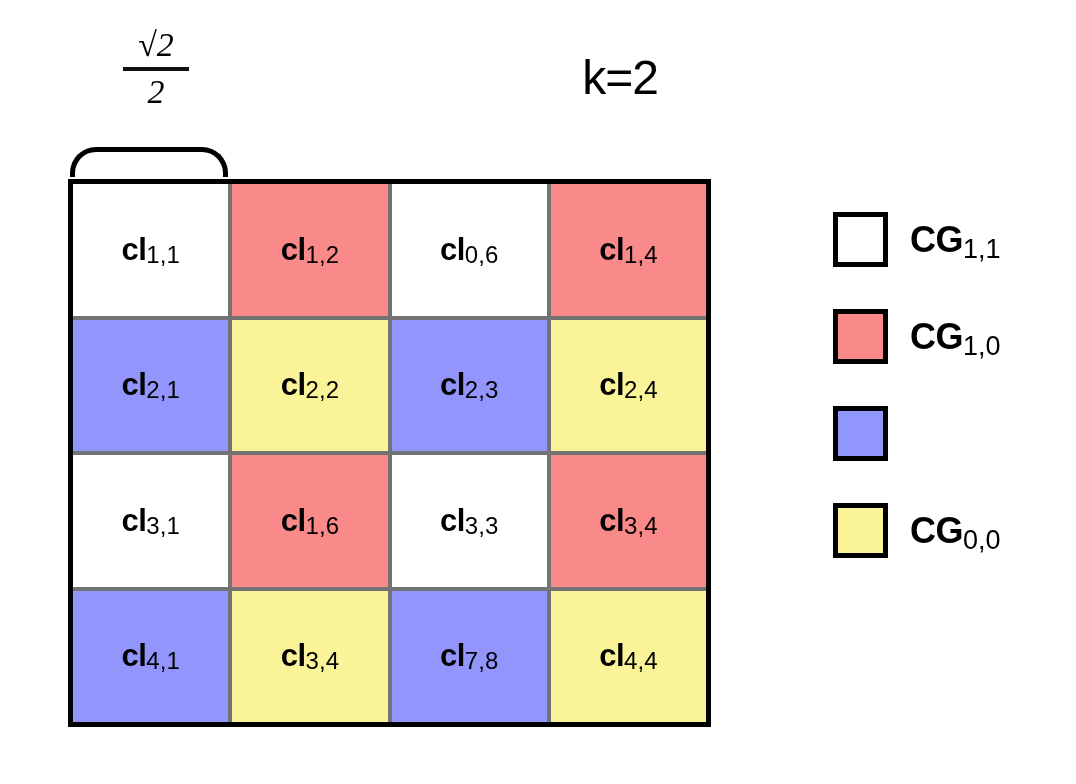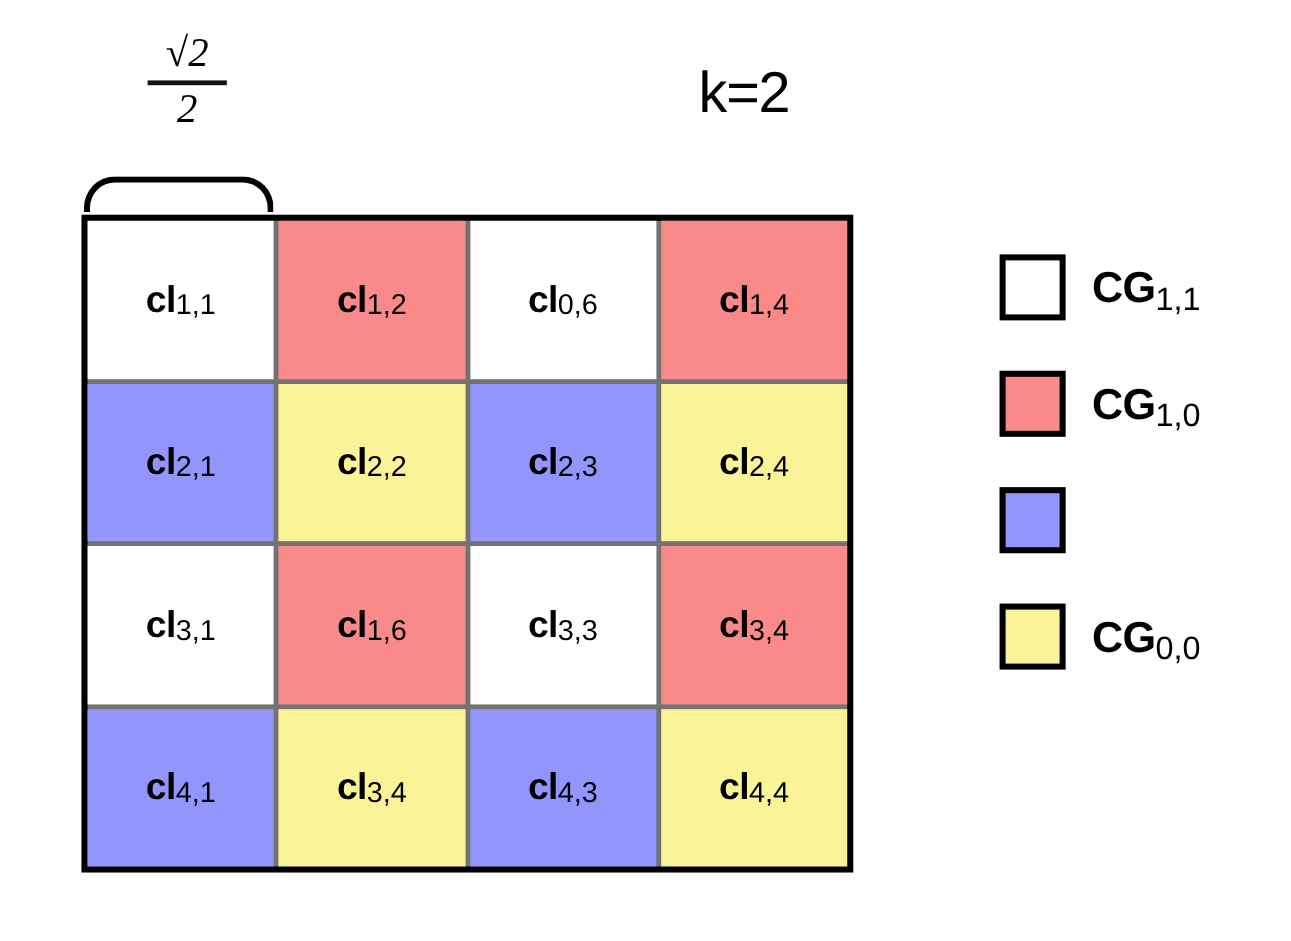--- a/index.html
+++ b/index.html
@@ -216,21 +216,21 @@
     <div class="grid-cell" style="background: rgb(146, 150, 252);">
       <span class="cell-base">cl</span>
       <span class="cell-sub">4,1</span>
     </div>
     <div class="grid-cell" style="background: rgb(250, 243, 152);">
       <span class="cell-base">cl</span>
       <span class="cell-sub">3,4</span>
     </div>
     <div class="grid-cell" style="background: rgb(146, 150, 252);">
       <span class="cell-base">cl</span>
-      <span class="cell-sub">4,3</span>
+      <span class="cell-sub">7,8</span>
     </div>
     <div class="grid-cell" style="background: rgb(250, 243, 152);">
       <span class="cell-base">cl</span>
       <span class="cell-sub">4,4</span>
     </div>
   </div>
 
 <div id="legend">
     <div class="legend-row">
       <div class="legend-swatch" style="background: rgb(255, 255, 255);"></div>

